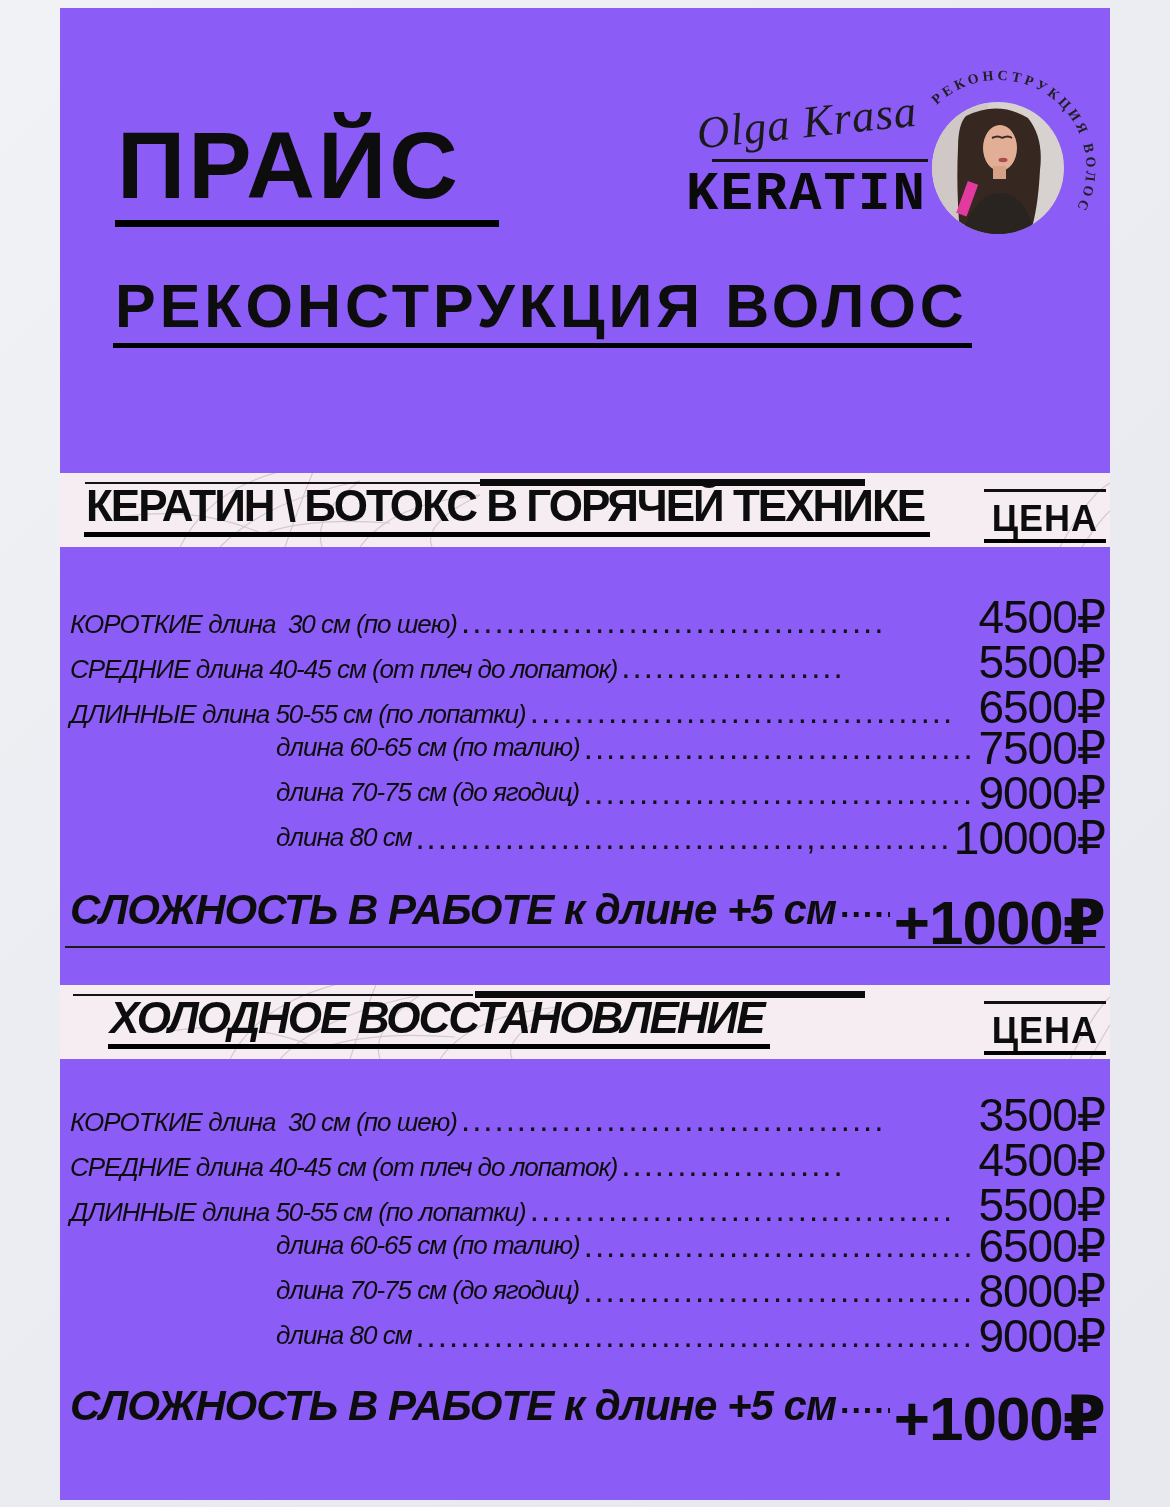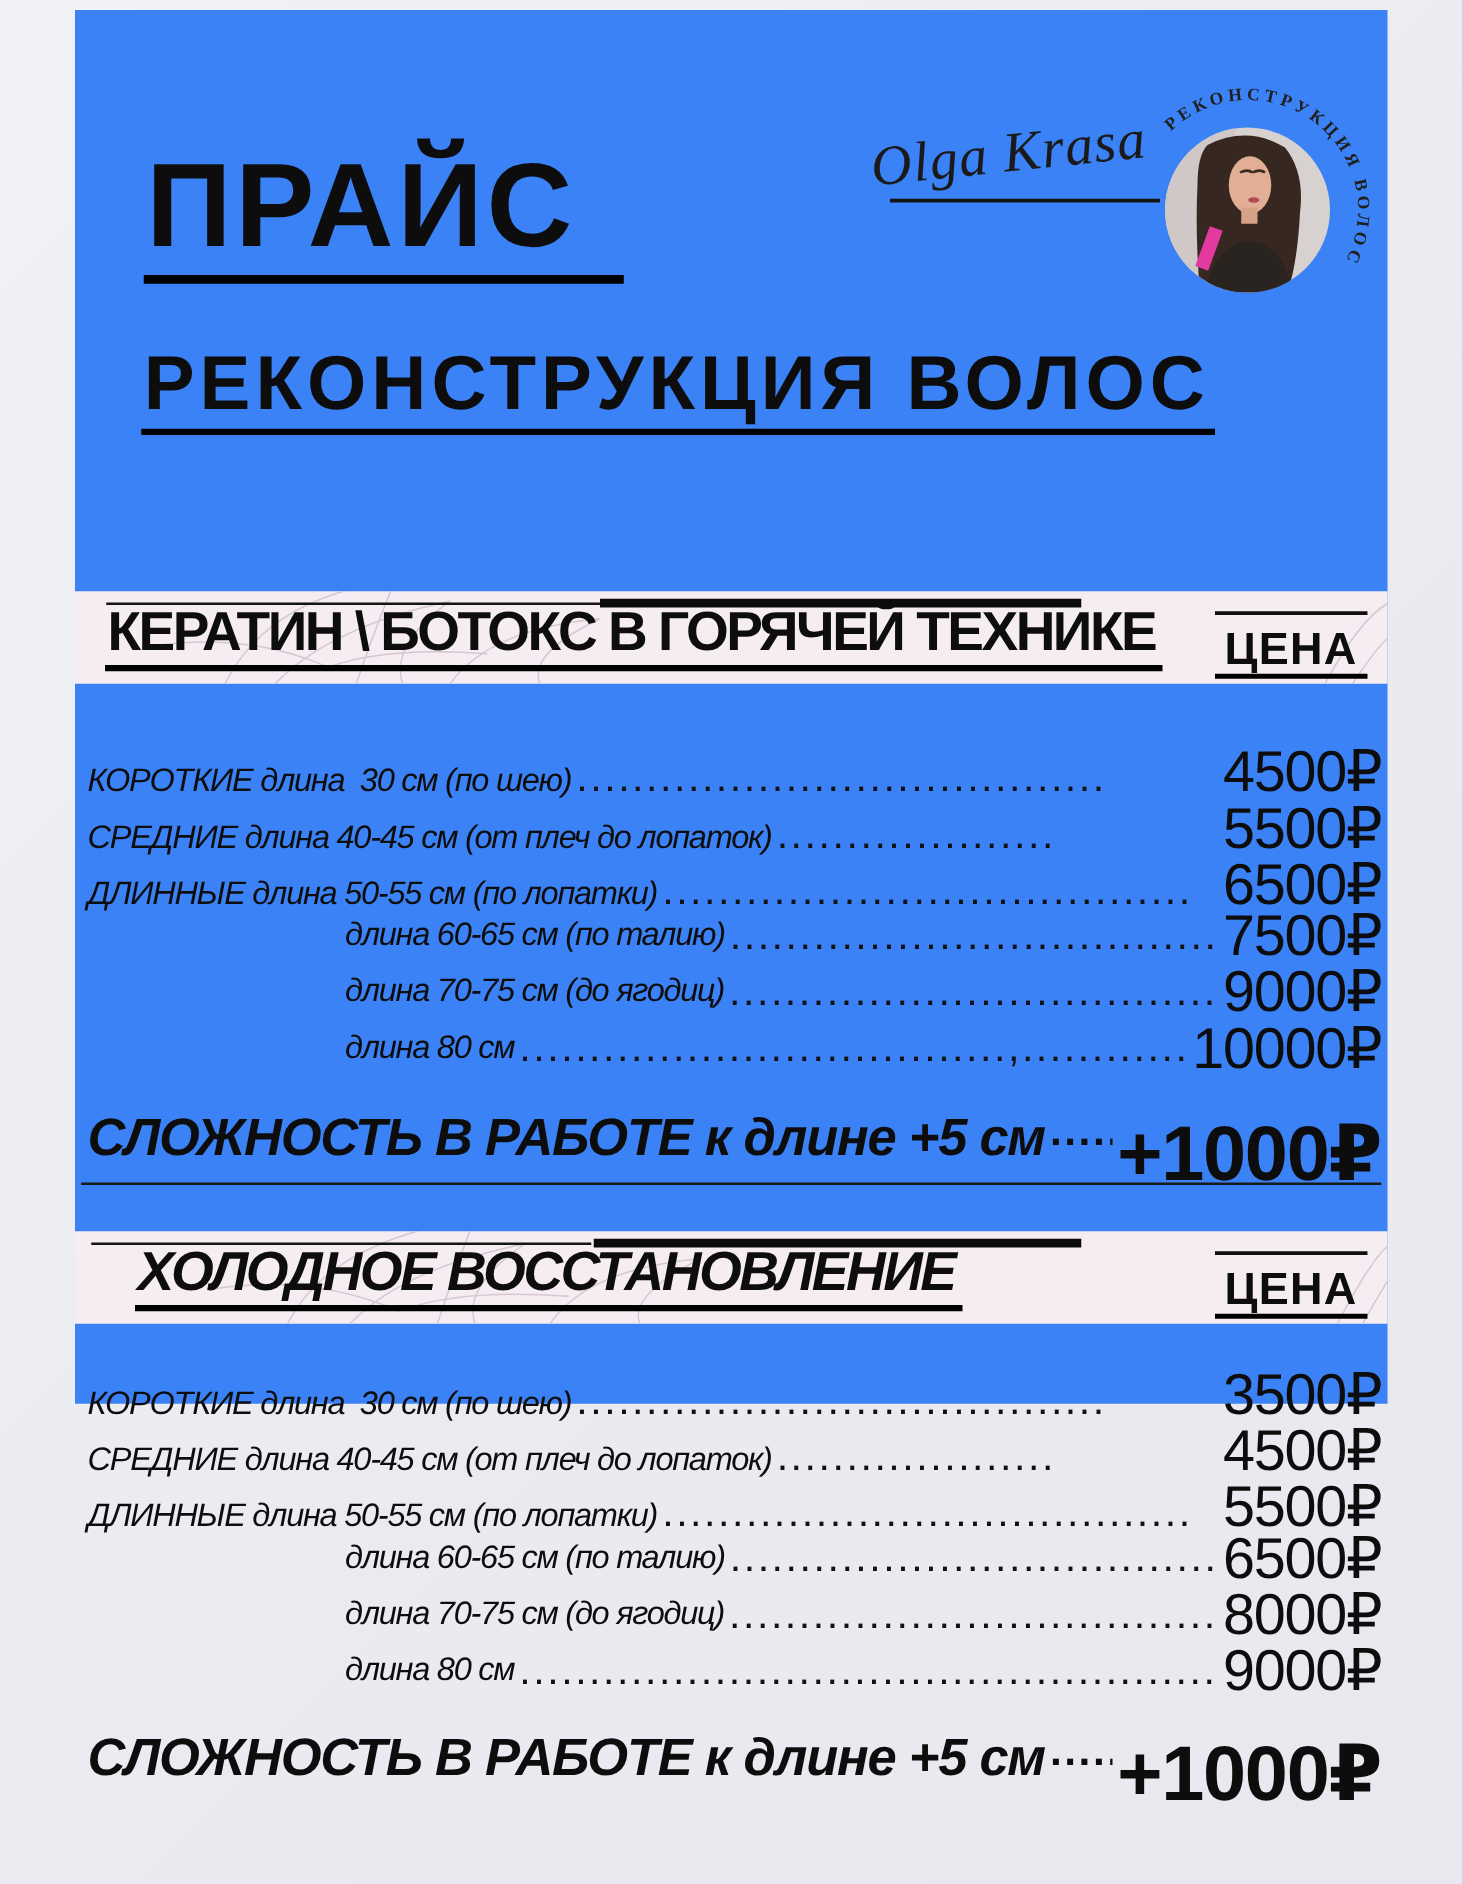--- a/index.html
+++ b/index.html
@@ -1,21 +1,21 @@
 <!DOCTYPE html>
 <html><head>
 <meta charset="utf-8">
 <style>
   html,body{margin:0;padding:0;}
   body{
     width:1170px;height:1507px;position:relative;overflow:hidden;
     background:linear-gradient(135deg,#f1f2f6 0%,#eaebf0 60%,#e8e9ee 100%);
     font-family:"Liberation Sans","DejaVu Sans",sans-serif;color:#0d0d0d;
   }
-  .card{position:absolute;left:60px;top:8px;width:1050px;height:1115px;background:#3b82f6;}
+  .card{position:absolute;left:60px;top:8px;width:1050px;height:1492px;background:#8b5cf6;}
 
   
   .page-title{
     position:absolute;left:55px;top:108px;
     font-size:95px;font-weight:bold;letter-spacing:3px;line-height:1.05;
     border-bottom:7px solid #000;padding:0 38px 4px 2px;white-space:nowrap;
   }
   .page-subtitle{
     position:absolute;left:53px;top:266px;
     font-size:61px;font-weight:bold;letter-spacing:4px;line-height:1.05;
@@ -40,21 +40,21 @@
   .band.b2{top:977px;}
   .band .floral{position:absolute;left:0;top:0;width:1050px;height:74px;}
   .deco-line{position:absolute;background:#141414;height:2px;}
   .deco-thick{position:absolute;background:#0b0b0b;height:7px;}
   .band-title{
     position:absolute;left:24px;bottom:10px;
     font-size:44px;font-weight:bold;letter-spacing:-2px;line-height:1;
     border-bottom:5px solid #000;padding:0 6px 4px 2px;white-space:nowrap;margin-top:39px;
   }
   .cena{
-    position:absolute;right:16px;top:16px;
+    position:absolute;right:4px;top:16px;
     font-size:36px;font-weight:bold;letter-spacing:1px;line-height:1;
     border-top:3px solid #111;border-bottom:4px solid #000;
     padding:9px 8px 2px 8px;white-space:nowrap;
   }
 
   
   .rows{position:absolute;left:10px;width:1035px;}
   .rows.r1{top:582px;}
   .rows.r2{top:1080px;}
   .row{display:flex;align-items:baseline;height:45px;white-space:nowrap;}
@@ -75,20 +75,21 @@
 </style>
 </head>
 <body>
 
 <div class="card">
 
   <div class="page-title">ПРАЙС</div>
 
   <div class="logo-signature">Olga Krasa</div>
   <div class="logo-underline"></div>
+  <div class="logo-brand">KERATIN</div>
 
   <div class="avatar-wrap">
     <svg viewBox="-110 -110 220 220" width="220" height="220">
       <defs>
         <clipPath id="faceclip">
             <circle cx="0" cy="0" r="66"></circle>
           </clipPath>
         <path id="arcpath" d="M -64 -60 A 88 88 0 1 1 -64 60" fill="none"></path>
       </defs>
       <g clip-path="url(#faceclip)">

